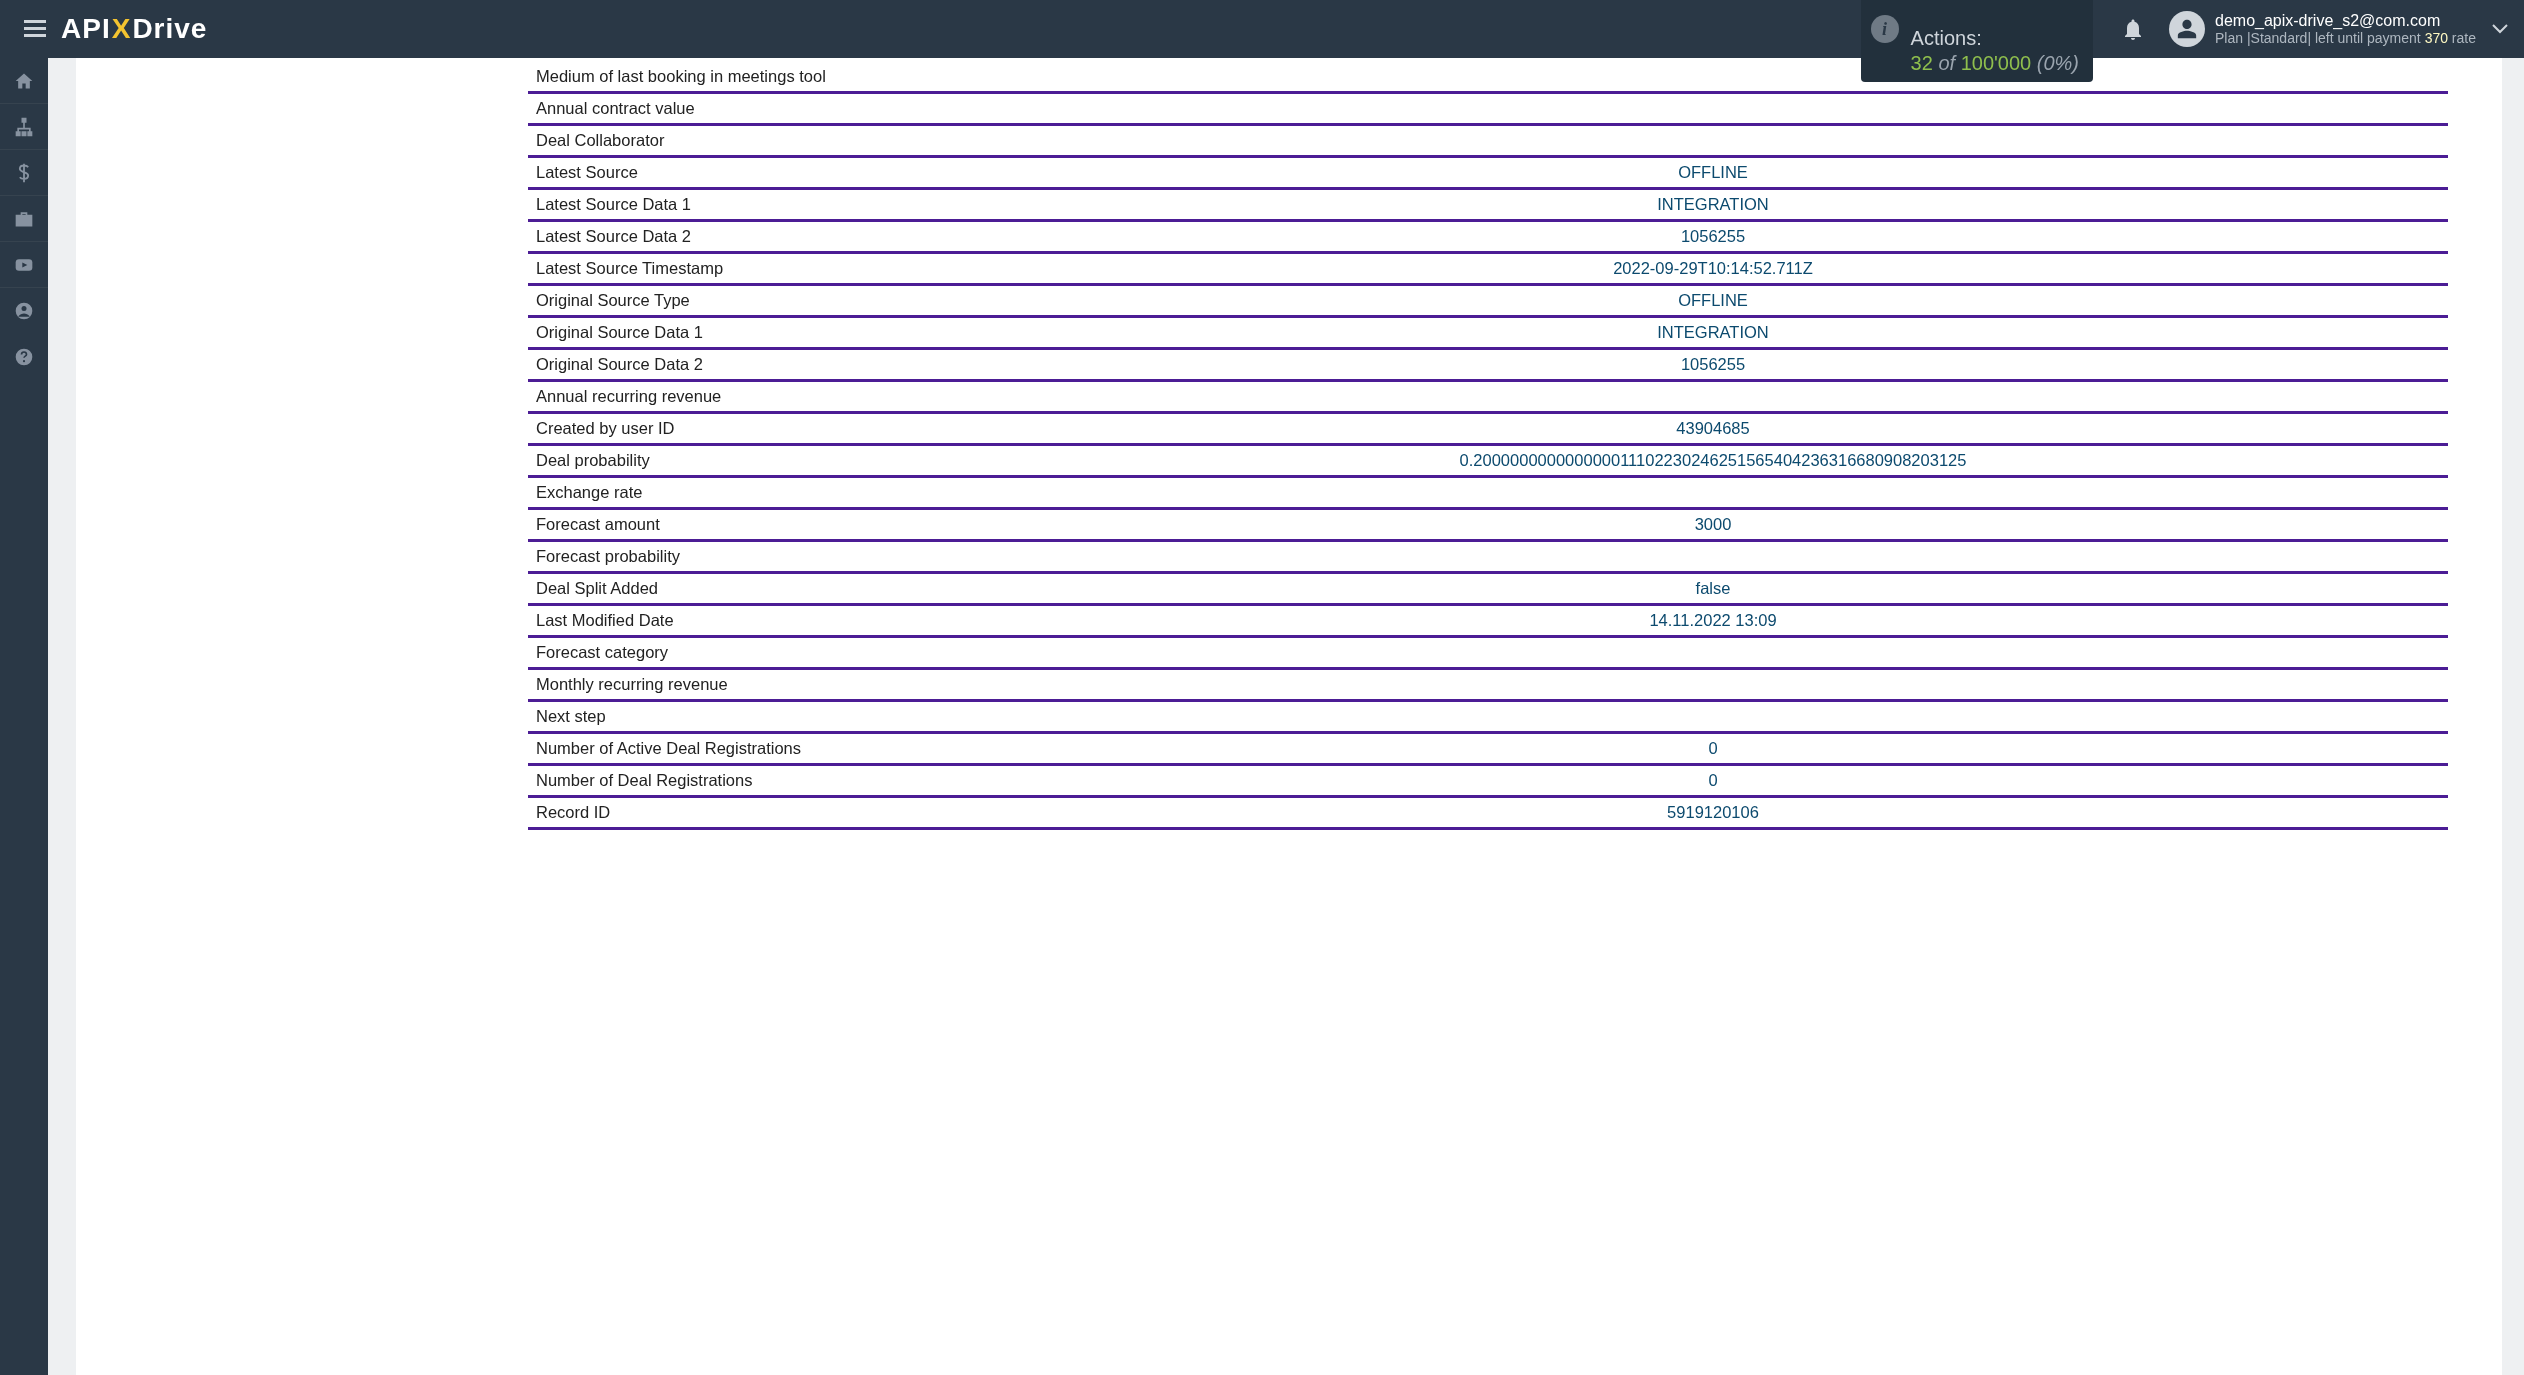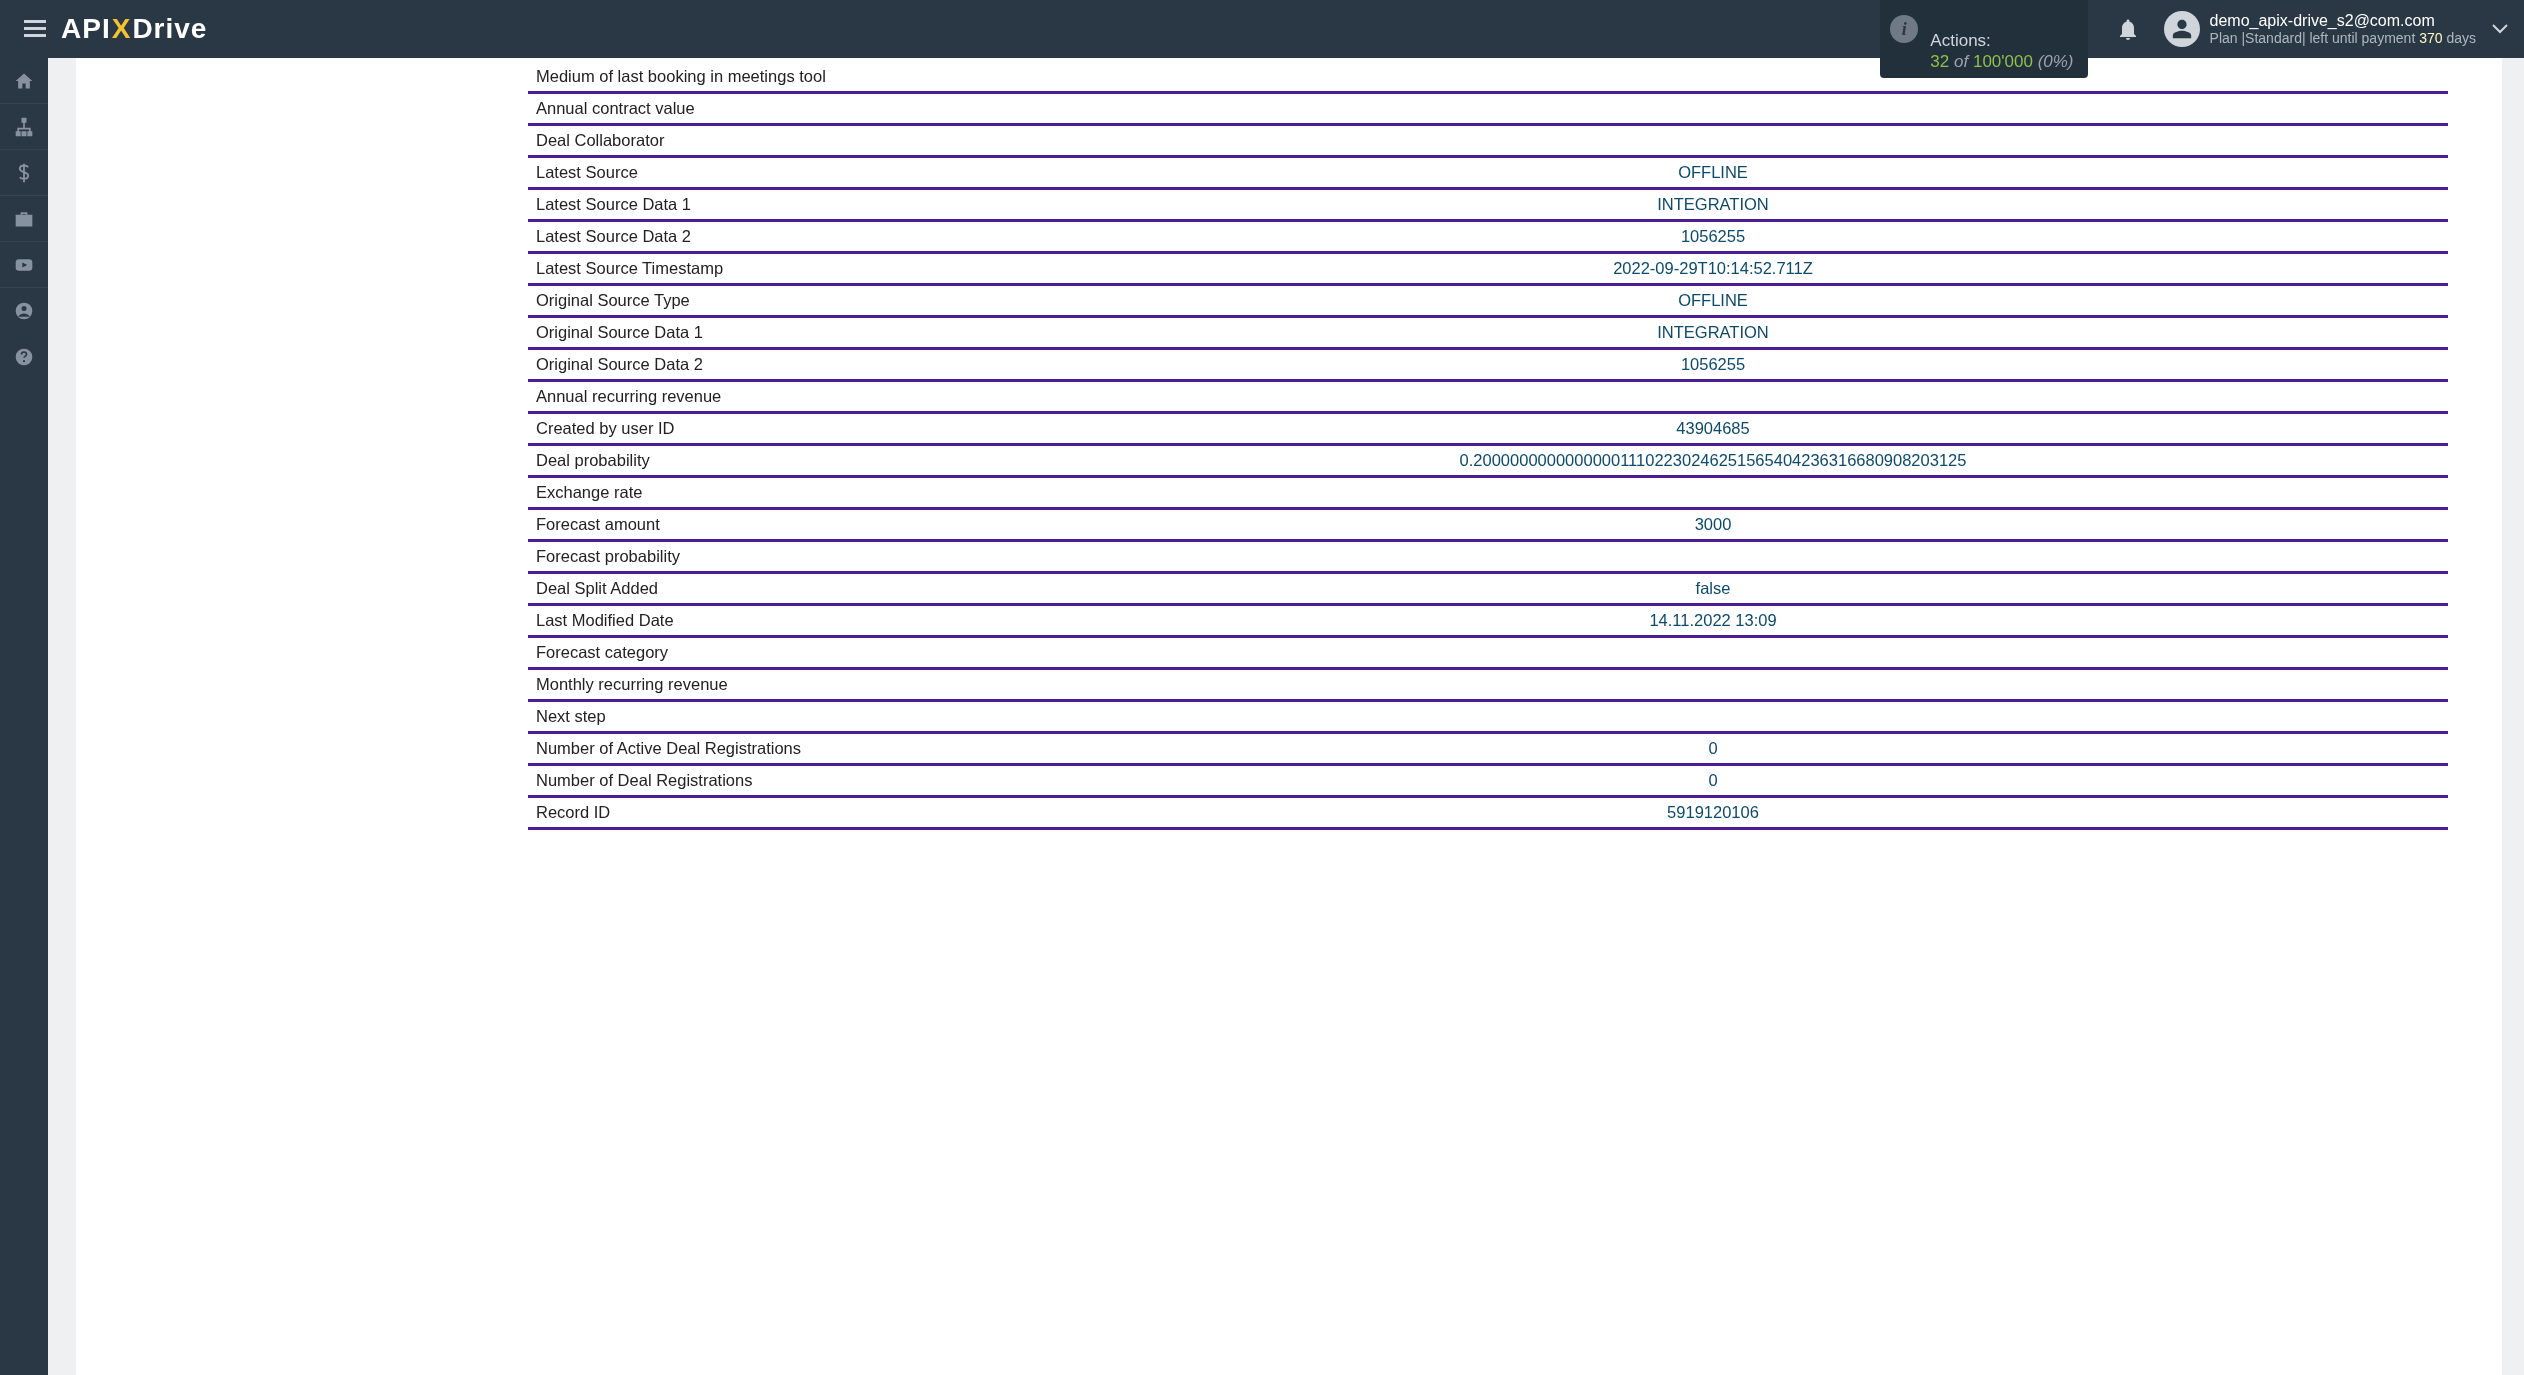--- a/index.html
+++ b/index.html
@@ -10,21 +10,21 @@
 .hamburger { width:48px; height:58px; display:flex; align-items:center; justify-content:center; cursor:pointer; }
 .hamburger svg, .bell svg, .avatar svg, .chev svg, .info-ico svg { fill:#cfd5db; }
 .logo { display:flex; align-items:center; font-size:28px; font-weight:bold; color:#fff; letter-spacing:1px; margin-left:2px; }
 .logo .x { color:#f4c430; font-weight:bold; margin:0 1px; position:relative; }
 
 .spacer { flex:1; }
 
 .actions-box { background:#22303c; border-radius:4px; padding:6px 14px 6px 10px; display:flex; align-items:center; gap:12px; margin-right:20px; }
 .info-ico { width:28px; height:28px; border-radius:50%; background:#6f7a85; display:flex; align-items:center; justify-content:center; }
 .info-ico span { color:#2a3846; font-weight:bold; font-style:italic; font-family:Georgia,serif; font-size:18px; }
-.actions-text { font-size:17px; color:#cfd5db; line-height:1.25;margin-top:44px; }
+.actions-text { font-size:20px; color:#cfd5db; line-height:1.25;margin-top:44px; }
 .actions-text .num { color:#8fbf4d; }
 .actions-text .of { color:#9aa4ae; font-style:italic; }
 .actions-text .max { color:#8fbf4d; }
 .actions-text .pct { color:#9aa4ae; font-style:italic; }
 
 .bell { width:40px; display:flex; justify-content:center; cursor:pointer; }
 .avatar { width:36px; height:36px; border-radius:50%; background:#cfd5db; display:flex; align-items:center; justify-content:center; margin:0 10px 0 16px; }
 .avatar svg { fill:#2a3846; }
 .userblock { color:#fff; font-size:16px; line-height:1.15; }
 .userblock .plan { color:#aeb7c0; font-size:14px; }
@@ -89,21 +89,21 @@
       </svg>
   </div>
   <div class="avatar">
     <svg width="22" height="22" viewBox="0 0 24 24">
         <path d="M12 12c2.7 0 5-2.2 5-5s-2.3-5-5-5-5 2.2-5 5 2.3 5 5 5zm0 2c-3.3 0-10 1.7-10 5v3h20v-3c0-3.3-6.7-5-10-5z"></path>
       </svg>
   </div>
   <div class="userblock">
     <div>demo_apix-drive_s2@com.com</div>
     <div class="plan">
-      <span>Plan |</span><span>Standard</span><span>| left until payment </span><span class="days">370</span><span> days</span>
+      <span>Plan |</span><span>Standard</span><span>| left until payment </span><span class="days">370</span><span> rate</span>
     </div>
   </div>
   <div class="chev">
     <svg width="16" height="10" viewBox="0 0 16 10">
         <path d="M1 1l7 7 7-7" stroke="#cfd5db" stroke-width="2" fill="none"></path>
       </svg>
   </div>
 </div>
 
 <div class="sidenav">

